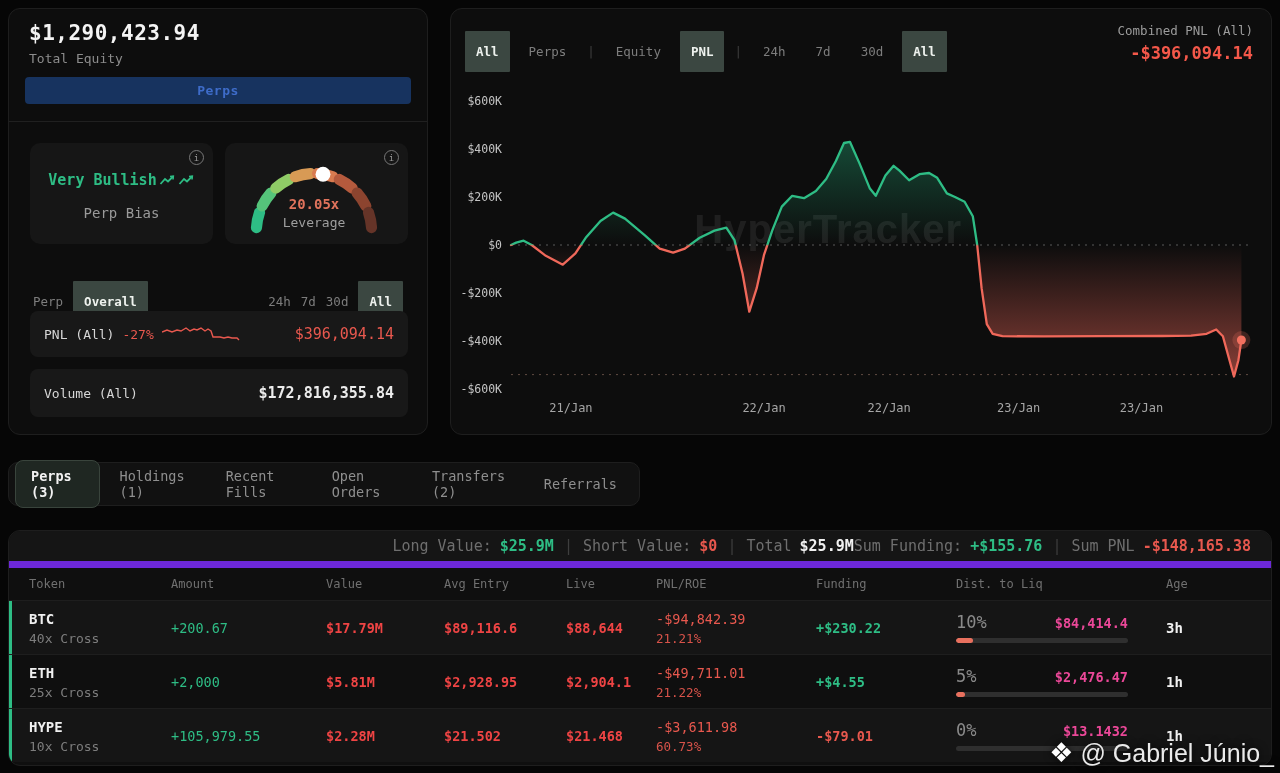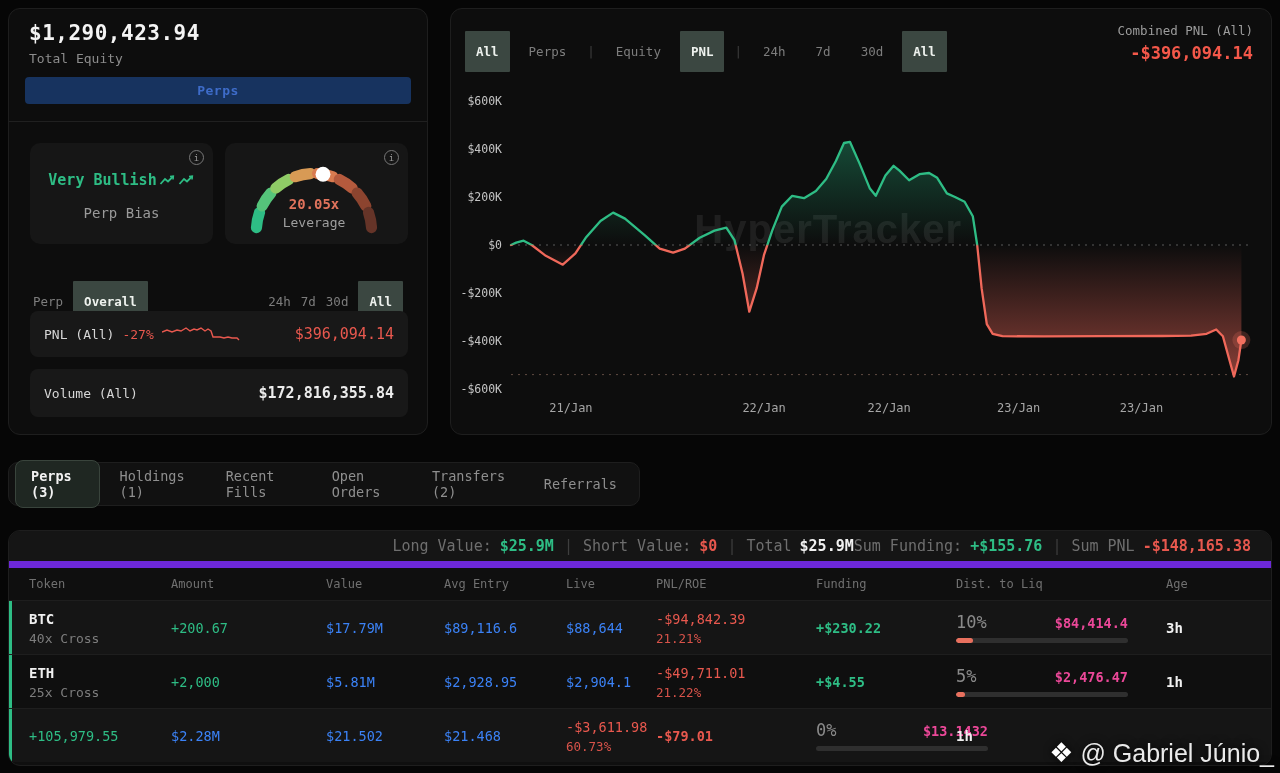--- a/index.html
+++ b/index.html
@@ -63,21 +63,21 @@
   .neg{color:#e8584e;font-weight:bold}
   .wht{color:#f0f0f0;font-weight:bold}
   .prow{display:grid;grid-template-columns:142px 155px 118px 122px 90px 160px 140px 210px 1fr;align-items:center;padding-left:20px}
   .thead{height:32px;color:#707070;font-size:12px}
   .trow{position:relative;height:54px;border-top:1px solid #1e1e1e;font-size:13.5px}
   .trow::before{content:"";position:absolute;left:0;top:0;bottom:0;width:3px;background:#2ebd85}
   .trow:nth-child(odd){background:#151515}
   .token-sym{color:#f0f0f0;font-weight:bold;font-size:14px;line-height:1.5}
   .token-lev{color:#7d7d7d;font-size:13px}
   .amt{color:#2ebd85}
-  .val{color:#3b82f6;font-weight:normal}
+  .val{color:#ef4444;font-weight:bold}
   .pnl-line{color:#e8584e;line-height:1.55}
   .roe-line{color:#e8584e;font-size:12.5px;opacity:.92}
   .dist{width:172px}
   .dist-top{display:flex;justify-content:space-between;align-items:baseline}
   .dist-pct{color:#8a8a8a;font-size:17px}
   .dist-val{color:#ec4899;font-weight:bold}
   .dist-bar{height:5px;background:#2f2f2f;border-radius:3px;margin-top:6px;overflow:hidden}
   .dist-fill{height:100%;background:#e8705e;border-radius:3px}
   .age{color:#f0f0f0;font-weight:bold;font-size:14px}
 
@@ -283,20 +283,21 @@
             <span class="dist-val">$2,476.47</span>
           </span>
         <span class="dist-bar" style="display:block">
             <span class="dist-fill" style="display: block; width: 5%;"></span>
           </span>
       </span>
       <span class="age">1h</span>
     </div>
 
     <div class="prow trow">
+      <span><span class="token-sym">HYPE</span><br><span class="token-lev">10x Cross</span></span>
       <span class="amt">+105,979.55</span>
       <span class="val">$2.28M</span>
       <span class="val">$21.502</span>
       <span class="val">$21.468</span>
       <span><span class="pnl-line">-$3,611.98</span><br><span class="roe-line">60.73%</span></span>
       <span class="neg">-$79.01</span>
       <span class="dist">
         <span class="dist-top">
             <span class="dist-pct">0%</span>
             <span class="dist-val">$13.1432</span>

